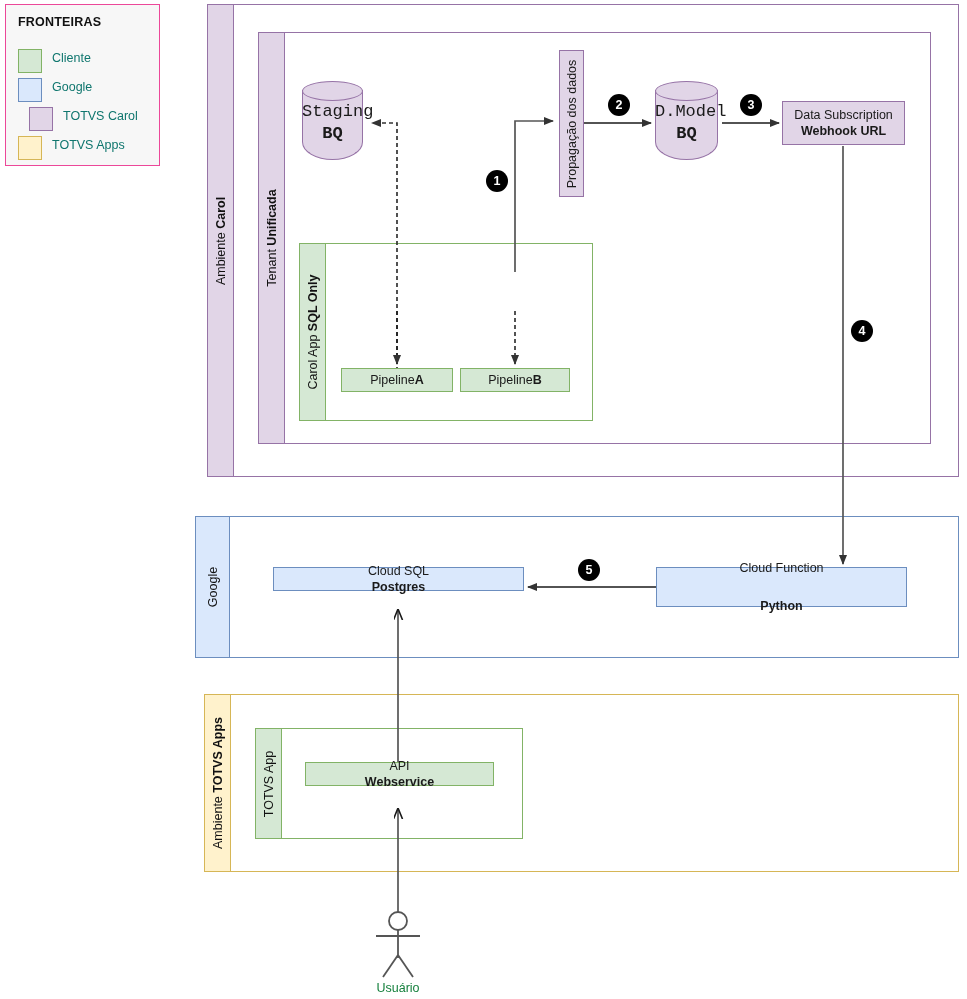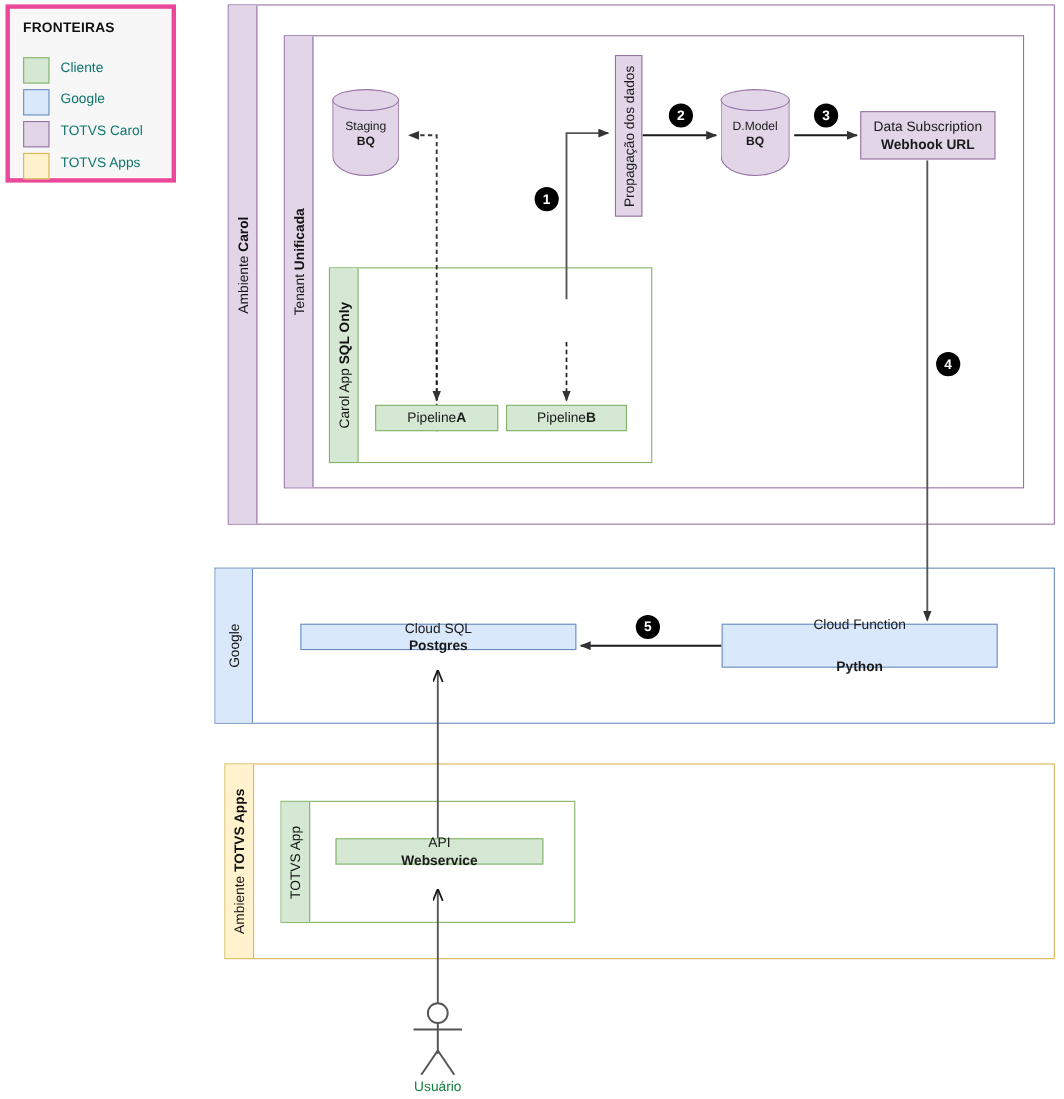--- a/index.html
+++ b/index.html
@@ -4,21 +4,21 @@
 <style>
   html,body{margin:0;padding:0;background:#ffffff;}
   body{width:967px;height:999px;position:relative;
        font-family:"Liberation Sans","DejaVu Sans",sans-serif;
        color:#1a1a1a;-webkit-font-smoothing:antialiased;}
   #stage{position:absolute;left:0;top:0;width:967px;height:999px;overflow:hidden;}
   .abs{position:absolute;box-sizing:border-box;}
 
   
   #legend{left:5px;top:4px;width:155px;height:162px;background:#f7f7f7;
-          border:4px solid #ec4899;}
+          border:1px solid #ec4899;}
   #legend .title{position:absolute;left:12px;top:10px;font-size:12.5px;font-weight:bold;
                  letter-spacing:.2px;color:#111;}
   .lg-row{position:absolute;left:12px;height:22px;}
   .lg-sw{position:absolute;left:0;top:0;width:22px;height:22px;border:1px solid #5f5f5f;}
   .lg-tx{position:absolute;left:34px;top:2px;font-size:12.5px;white-space:nowrap;color:#0f766e;}
 
   
   .pool{border:1px solid #9673a6;background:#ffffff;}
   .pool-head{position:absolute;left:0;top:0;bottom:0;background:#e1d5e7;
              border-right:1px solid #9673a6;}
@@ -47,21 +47,21 @@
 
   
   .cyl{position:absolute;}
   .cyl .body{position:absolute;left:0;right:0;top:9px;bottom:0;background:#e1d5e7;
              border-left:1px solid #9673a6;border-right:1px solid #9673a6;
              border-bottom:1px solid #9673a6;border-bottom-left-radius:50% 18px;
              border-bottom-right-radius:50% 18px;}
   .cyl .top{position:absolute;left:0;right:0;top:0;height:18px;background:#e1d5e7;
             border:1px solid #9673a6;border-radius:50%;}
   .cyl .txt{position:absolute;left:0;right:0;top:50%;transform:translateY(-45%);
-            text-align:center;font-size:11px;line-height:1.3;}
+            text-align:center;font-size:17px;line-height:1.3;font-family:Liberation Mono, monospace;}
   .cyl .txt .l2{font-weight:bold;}
 
   
   .badge{position:absolute;width:22px;height:22px;border-radius:50%;background:#000;
          color:#fff;font-size:12.5px;font-weight:bold;display:flex;align-items:center;
          justify-content:center;line-height:1;}
 
   .cap{position:absolute;font-size:12.5px;text-align:center;color:#15803d;}
   svg.ov{position:absolute;left:0;top:0;width:967px;height:999px;overflow:visible;}
 </style>
@@ -73,21 +73,21 @@
   <div class="abs" id="legend">
     <div class="title">FRONTEIRAS</div>
     <div class="lg-row" style="top:44px;width:130px;">
       <span class="lg-sw" style="background:#d5e8d4;border-color:#82b366;"></span>
       <span class="lg-tx">Cliente</span>
     </div>
     <div class="lg-row" style="top:73px;width:130px;">
       <span class="lg-sw" style="background:#dae8fc;border-color:#6c8ebf;"></span>
       <span class="lg-tx">Google</span>
     </div>
-    <div class="lg-row" style="top:102px;width:130px;">
+    <div class="lg-row" style="top:102px;width:130px;margin-left:11px;">
       <span class="lg-sw" style="background:#e1d5e7;border-color:#9673a6;"></span>
       <span class="lg-tx">TOTVS Carol</span>
     </div>
     <div class="lg-row" style="top:131px;width:130px;">
       <span class="lg-sw" style="background:#fff2cc;border-color:#d6b656;"></span>
       <span class="lg-tx">TOTVS Apps</span>
     </div>
   </div>
 
   <div class="abs pool" style="left:207px;top:4px;width:752px;height:473px;">

